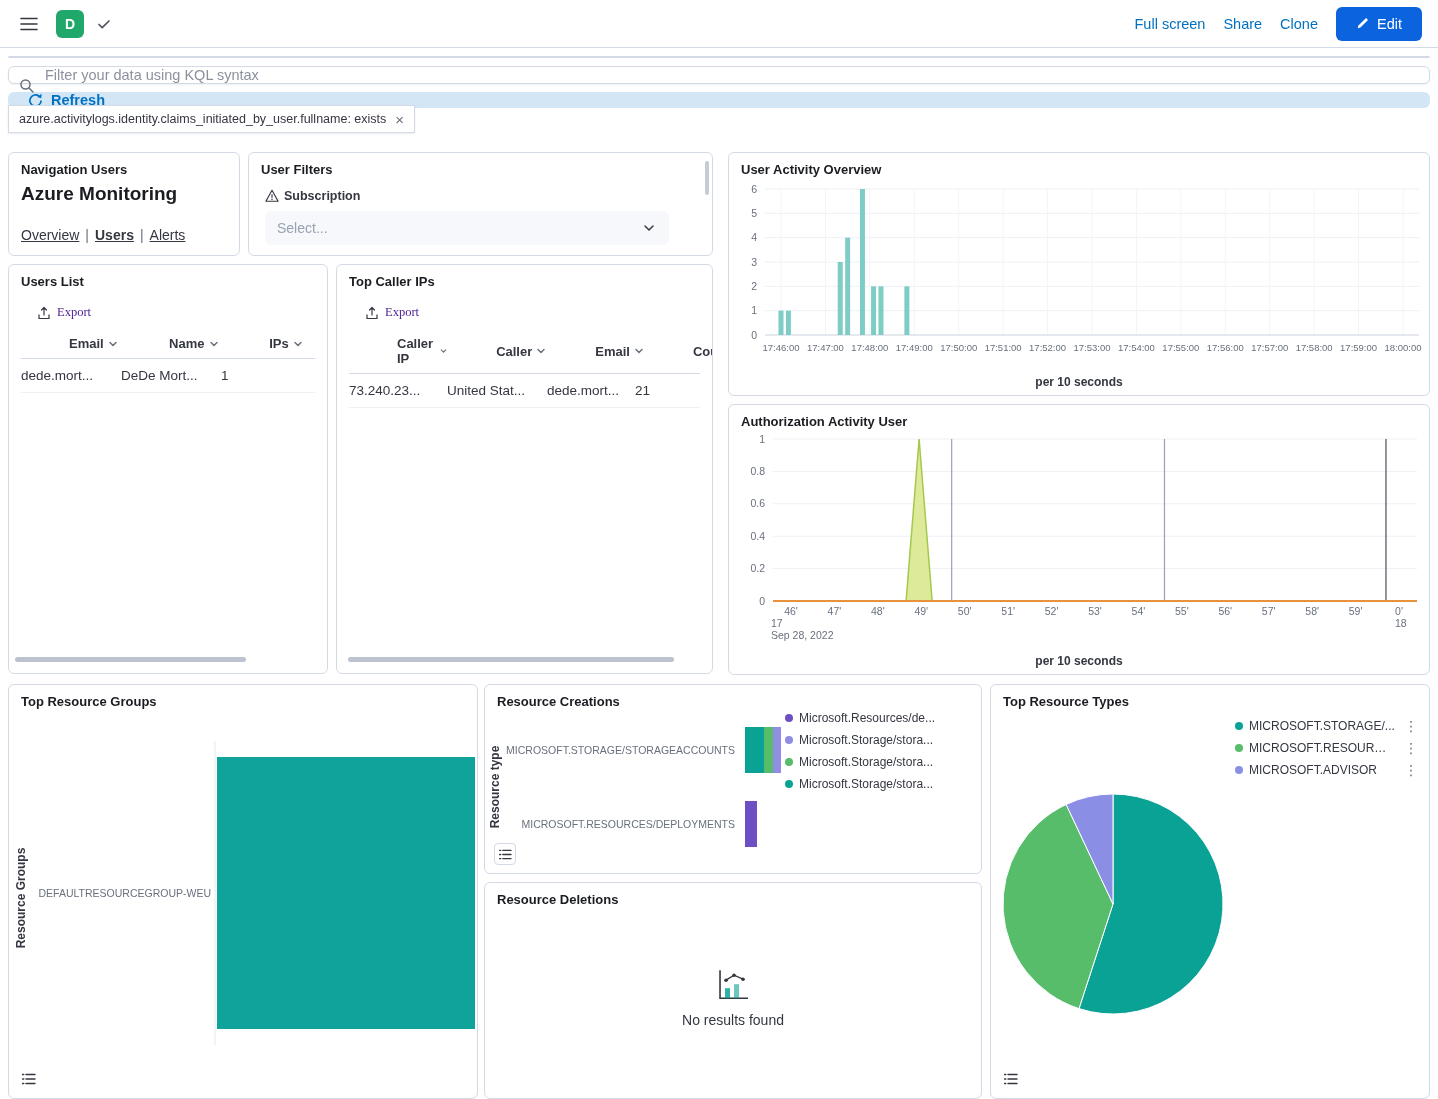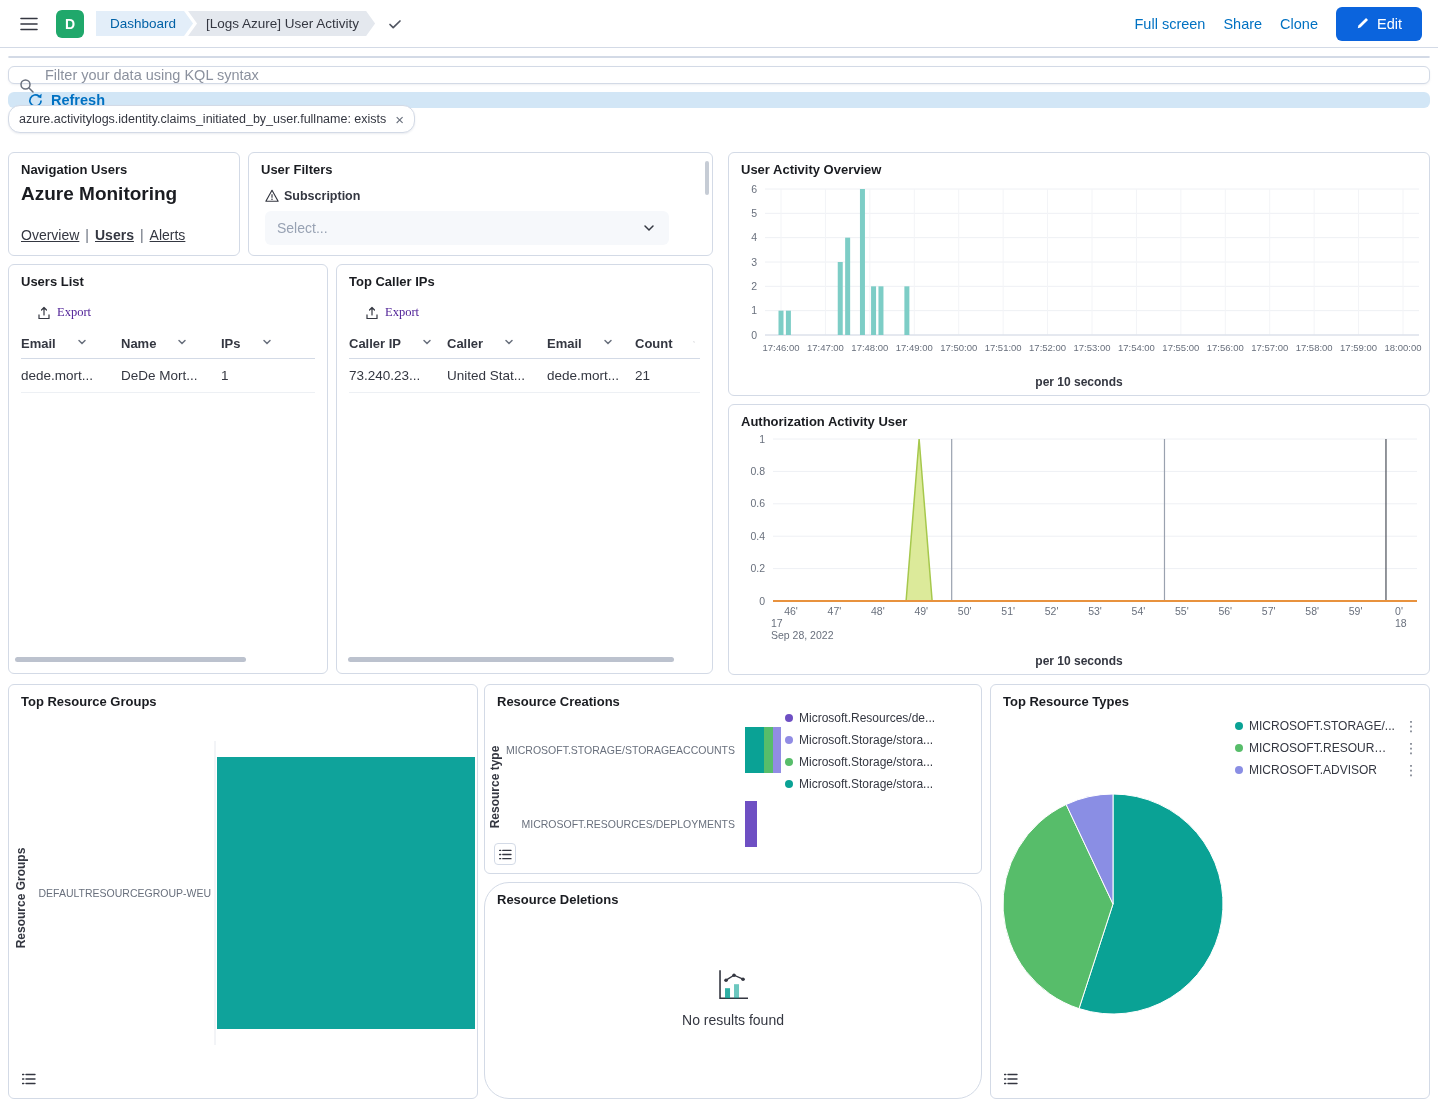--- a/index.html
+++ b/index.html
@@ -36,35 +36,35 @@
   .search-wrap input::placeholder { color: #8B919E; }
   .datepicker { display: flex; border: 1px solid #D3DAE6; border-radius: 6px; overflow: hidden; }
   .dp-cal { width: 47px; background: #E0EDF9; border: none; display: flex; align-items: center; justify-content: center; gap: 2px; cursor: pointer; }
   .dp-range { background: #fff; border: none; border-left: 1px solid #D3DAE6; padding: 0 18px; font-size: 14.5px; color: #343741; cursor: pointer; font-family: inherit; }
   .refresh-btn { display: flex; align-items: center; gap: 8px; background: #D2E6F6; color: #0071C2; border: none; border-radius: 6px;
                  padding: 0 20px; font-size: 14.5px; font-weight: 600; cursor: pointer; font-family: inherit; }
 
   
   .filter-row { position: absolute; top: 105px; left: 8px; }
   .filter-pill { display: inline-flex; align-items: center; gap: 9px; height: 28px; padding: 0 10px; border: 1px solid #D3DAE6;
-                 border-radius: 12px; background: #fff; font-size: 12.5px; color: #343741; box-shadow: 0 1px 2px rgba(152,162,179,.2); cursor: pointer; }
+                 border-radius: 0; background: #fff; font-size: 12.5px; color: #343741; box-shadow: 0 1px 2px rgba(152,162,179,.2); cursor: pointer; }
   .pill-x { color: #69707D; font-size: 15px; line-height: 1; cursor: pointer; }
 
   
   .panel { position: absolute; background: #fff; border: 1px solid #D3DAE6; border-radius: 6px; overflow: hidden; }
   .panel-title { position: absolute; top: 9px; left: 12px; font-size: 13px; font-weight: 700; color: #1A1C21; white-space: nowrap; }
   #panel-nav       { left: 8px;   top: 152px; width: 232px; height: 104px; }
   #panel-filters   { left: 248px; top: 152px; width: 465px; height: 104px; }
   #panel-activity  { left: 728px; top: 152px; width: 702px; height: 244px; }
   #panel-users     { left: 8px;   top: 264px; width: 320px; height: 410px; }
   #panel-ips       { left: 336px; top: 264px; width: 377px; height: 410px; padding-left: 48px; }
   #panel-auth      { left: 728px; top: 404px; width: 702px; height: 271px; }
   #panel-groups    { left: 8px;   top: 684px; width: 470px; height: 415px; }
   #panel-creations { left: 484px; top: 684px; width: 498px; height: 190px; }
-  #panel-deletions { left: 484px; top: 882px; width: 498px; height: 217px; border-radius: 25px; }
+  #panel-deletions { left: 484px; top: 882px; width: 498px; height: 217px; }
   #panel-types     { left: 990px; top: 684px; width: 440px; height: 415px; }
 
   
   #panel-nav .heading { position: absolute; top: 30px; left: 12px; font-size: 19px; font-weight: 700; color: #1A1C21; }
   #panel-nav .navlinks { position: absolute; top: 74px; left: 12px; font-size: 14px; }
   .navlink { color: #343741; text-decoration: underline; cursor: pointer; }
   .navlink.active { font-weight: 700; }
   .navsep { color: #69707D; margin: 0 6px; }
 
   
@@ -74,21 +74,21 @@
                            border-radius: 6px; display: flex; align-items: center; justify-content: space-between; padding: 0 12px;
                            font-size: 14px; color: #98A2B3; cursor: pointer; font-family: inherit; }
   .vscroll { position: absolute; right: 3px; top: 8px; width: 4px; height: 34px; background: #98A2B3; border-radius: 2px; opacity: .55; }
 
   
   .export-row { position: absolute; top: 40px; left: 28px; display: flex; align-items: center; gap: 6px; font-size: 12.5px;
                 color: #4c1d95; cursor: pointer; background: none; border: none; font-family: Liberation Serif, serif; }
   .dtable { position: absolute; top: 64px; left: 12px; right: 12px; }
   .hrow { display: flex; border-bottom: 1px solid #D3DAE6; padding: 7px 0; font-weight: 700; font-size: 13px; }
   .drow { display: flex; border-bottom: 1px solid #EDF0F4; padding: 9px 0; font-size: 13.5px; cursor: pointer; }
-  .hcell { display: flex; gap: 20px; cursor: pointer; }
+  .hcell { display: flex; align-items: center; gap: 3px; cursor: pointer; margin-left: 48px; }
   .c-w100 { width: 100px; } .c-w98 { width: 98px; } .c-w88 { width: 88px; } .c-w60 { width: 60px; }
   .hscroll { position: absolute; bottom: 11px; height: 5px; border-radius: 3px; background: #98A2B3; opacity: .65; cursor: pointer; }
   #panel-users .hscroll { left: 6px; width: 231px; }
   #panel-ips .hscroll { left: 11px; width: 326px; }
 
   
   svg.chart { position: absolute; left: 0; display: block; }
   #panel-activity svg.chart { top: 26px; }
   #panel-auth svg.chart { top: 26px; }
   #panel-groups svg.chart { top: 26px; }
@@ -118,24 +118,20 @@
 
 <div class="app">
 
   <header class="topbar">
     <button class="icon-btn">
       <svg width="18" height="14" viewBox="0 0 18 14">
           <path d="M1 1.5h16M1 7h16M1 12.5h16" stroke="#343741" stroke-width="1.6" stroke-linecap="round"></path>
         </svg>
     </button>
     <div class="space-badge">D</div>
-    <nav class="breadcrumbs">
-      <span class="crumb crumb-first">Dashboard</span>
-      <span class="crumb crumb-last">[Logs Azure] User Activity</span>
-    </nav>
     <span class="saved-check">
       <svg width="16" height="16" viewBox="0 0 16 16">
           <path d="M3 8.5l3.2 3.2L13 5" fill="none" stroke="#505561" stroke-width="1.7" stroke-linecap="round" stroke-linejoin="round"></path>
         </svg>
     </span>
     <div class="top-actions">
       <button class="top-link">Full screen</button>
       <button class="top-link">Share</button>
       <button class="top-link">Clone</button>
       <button class="edit-btn">

